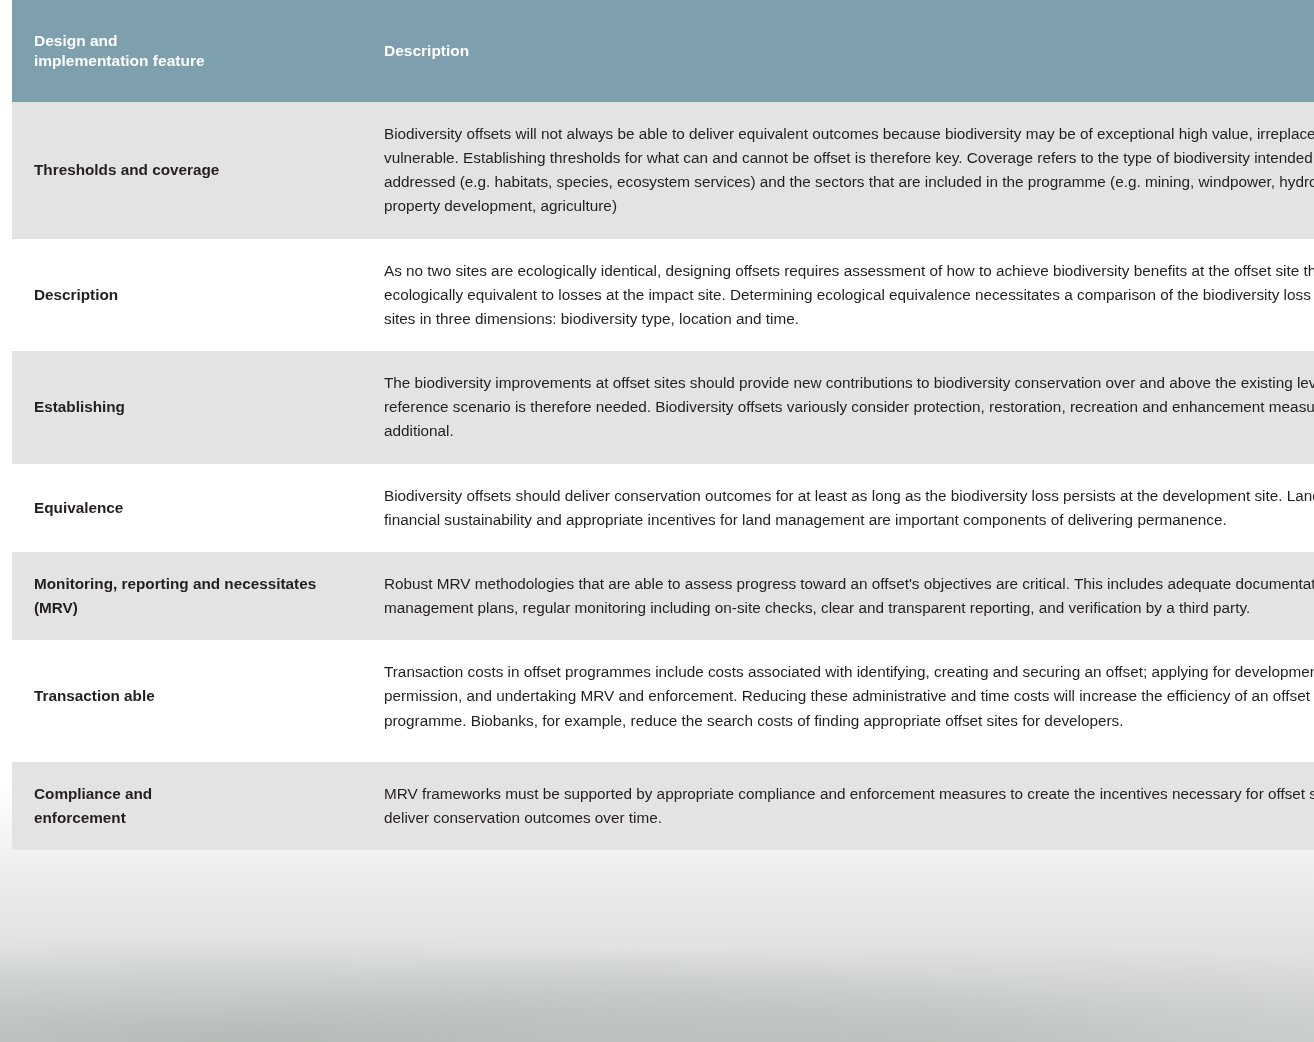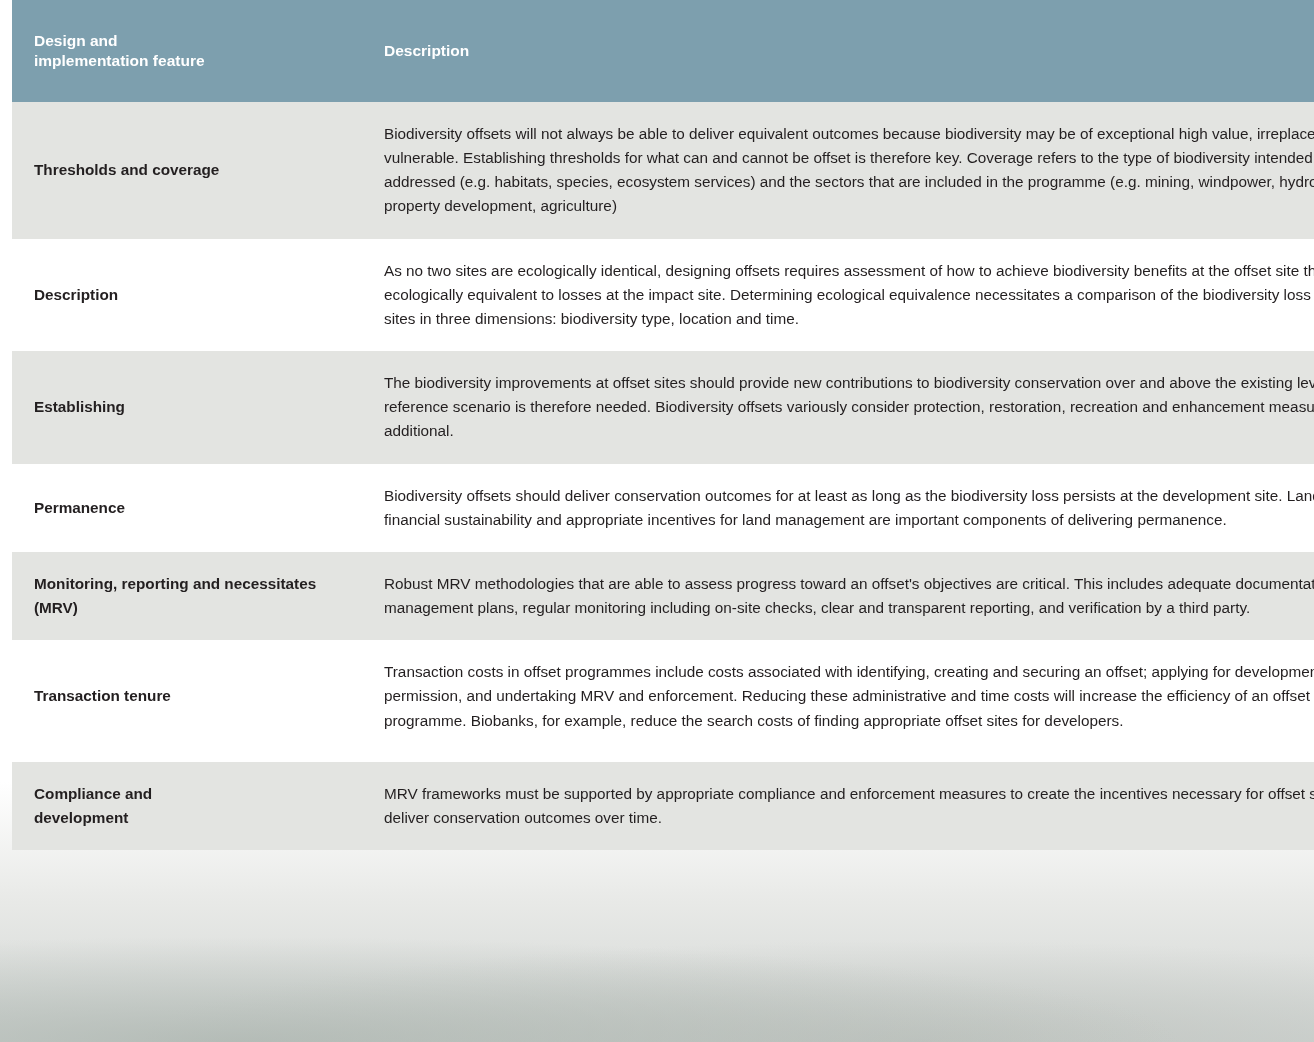--- a/index.html
+++ b/index.html
@@ -123,40 +123,40 @@
         <td class="cell-feature nowrap-break">Description</td>
         <td class="cell-desc">As no two sites are ecologically identical, designing offsets requires assessment of how to achieve biodiversity benefits at the offset site that are ecologically equivalent to losses at the impact site. Determining ecological equivalence necessitates a comparison of the biodiversity loss and offset sites in three dimensions: biodiversity type, location and time.</td>
       </tr>
 
       <tr class="row-shaded">
         <td class="cell-feature nowrap-break">Establishing</td>
         <td class="cell-desc">The biodiversity improvements at offset sites should provide new contributions to biodiversity conservation over and above the existing levels. A reference scenario is therefore needed. Biodiversity offsets variously consider protection, restoration, recreation and enhancement measures as additional.</td>
       </tr>
 
       <tr class="row-plain">
-        <td class="cell-feature nowrap-break">Permanence</td>
+        <td class="cell-feature nowrap-break">Equivalence</td>
         <td class="cell-desc">Biodiversity offsets should deliver conservation outcomes for at least as long as the biodiversity loss persists at the development site. Land tenure, financial sustainability and appropriate incentives for land management are important components of delivering permanence.</td>
       </tr>
 
       <tr class="row-shaded">
         <td class="cell-feature nowrap-break">Monitoring, reporting and necessitates (MRV)</td>
         <td class="cell-desc">Robust MRV methodologies that are able to assess progress toward an offset's objectives are critical. This includes adequate documentation of management plans, regular monitoring including on-site checks, clear and transparent reporting, and verification by a third party.</td>
       </tr>
 
       <tr class="row-plain">
-        <td class="cell-feature nowrap-break">Transaction tenure</td>
+        <td class="cell-feature nowrap-break">Transaction able</td>
         <td class="cell-desc">Transaction costs in offset programmes include costs associated with identifying, creating and securing an offset; applying for development permission, and undertaking MRV and enforcement. Reducing these administrative and time costs will increase the efficiency of an offset programme. Biobanks, for example, reduce the search costs of finding appropriate offset sites for developers.</td>
       </tr>
 
       <tr class="row-gap">
         <td></td>
         <td></td>
       </tr>
 
       <tr class="row-shaded">
         <td class="cell-feature nowrap-break">Compliance and
-development</td>
+enforcement</td>
         <td class="cell-desc">MRV frameworks must be supported by appropriate compliance and enforcement measures to create the incentives necessary for offset suppliers to deliver conservation outcomes over time.</td>
       </tr>
 
     </tbody>
   </table>
 </div>
 
 </body></html>

